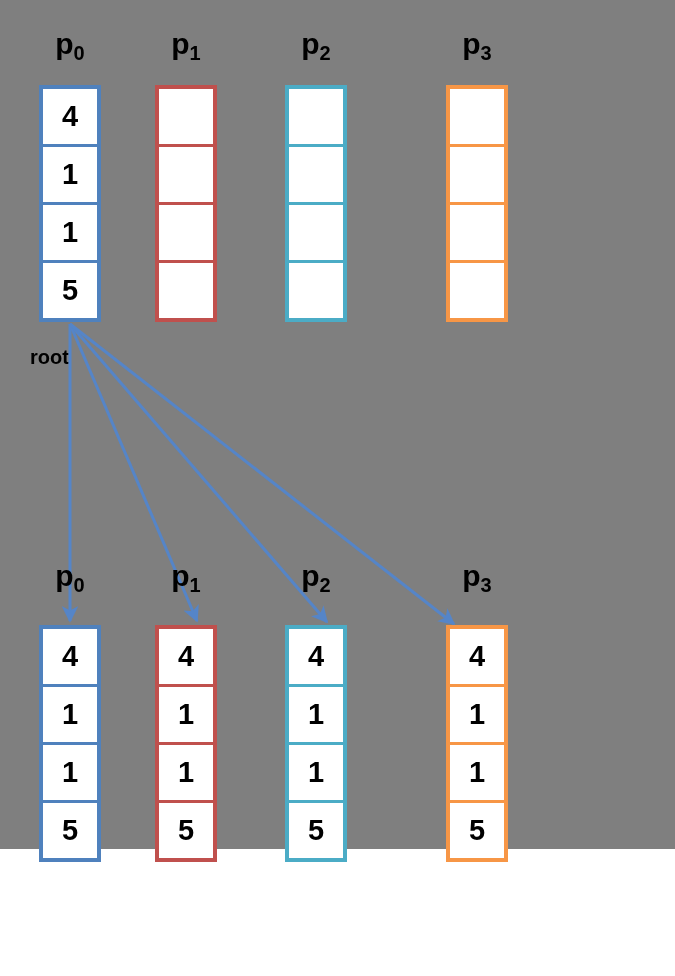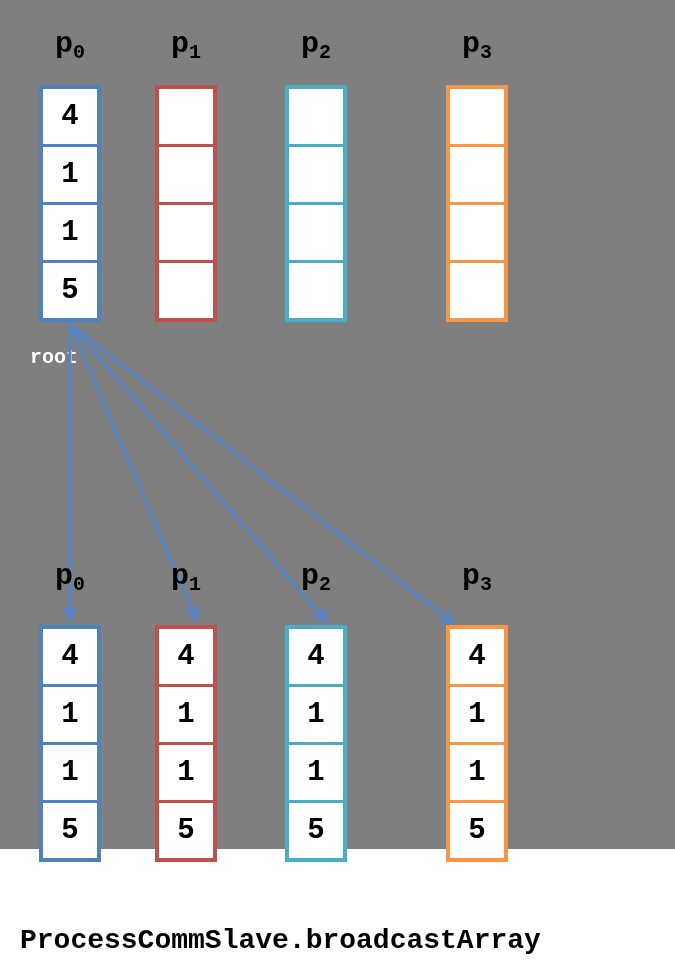--- a/index.html
+++ b/index.html
@@ -5,21 +5,20 @@
   html, body { margin: 0; padding: 0; }
   body {
     width: 675px; height: 976px;
     font-family: "Liberation Sans", sans-serif;
     overflow: hidden;
   }
   .stage {
     position: relative;
     width: 675px; height: 849px;
     background-color: #7F7F7F;
-    font-family: Liberation Mono, monospace;
   }
   .arrows-overlay {
     position: absolute;
     left: 0; top: 0;
     width: 675px; height: 976px;
     pointer-events: none;
   }
   .proc-label {
     position: absolute;
     width: 62px; height: 40px;
@@ -49,21 +48,21 @@
     text-align: center;
     font-size: 29px;
     font-weight: 600;
     color: #000;
   }
   .root-label {
     position: absolute;
     left: 30px; top: 346px;
     font-size: 20px;
     font-weight: 700;
-    color: #ffffff;
+    color: #000000;
   }
   .caption {
     position: absolute;
     left: 20px; top: 925px;
     font-size: 28px;
     font-weight: 600;
     color: #000;
     white-space: nowrap;
   }
   
@@ -148,15 +147,14 @@
     <div class="cell">1</div>
     <div class="cell">5</div>
   </div>
   <div class="array row-bottom-array col-3" style="background-color: rgb(247, 150, 70);">
     <div class="cell">4</div>
     <div class="cell">1</div>
     <div class="cell">1</div>
     <div class="cell">5</div>
   </div>
 
-  <div class="caption">ProcessCommSlave.broadcastArray</div>
 
 </div>
 
 </body></html>

